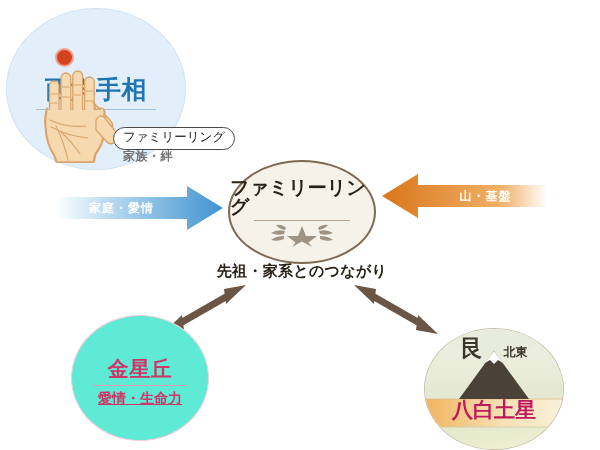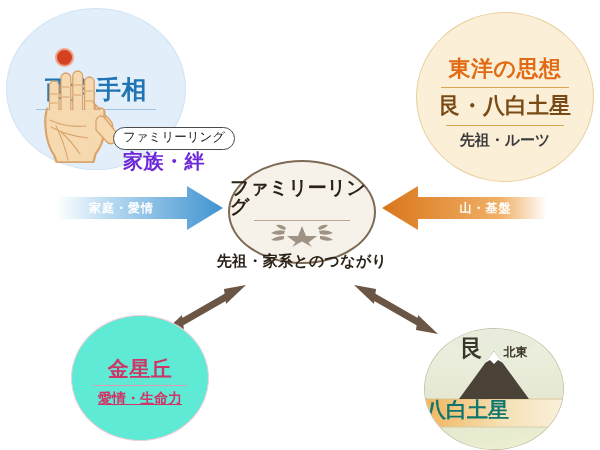--- a/index.html
+++ b/index.html
@@ -29,39 +29,39 @@
   
   #palm-marker{position:absolute;left:55px;top:48px;width:19px;height:19px;
      border-radius:50%;background:#d4431f;border:2.5px solid #f0a18c;
      box-sizing:border-box;}
 
   
   #ring-callout{position:absolute;left:113px;top:127px;
      padding:2px 9px 3px;border:1.4px solid #4a4a4a;border-radius:13px;
      background:#fff;font-size:12.5px;color:#1b1b1b;white-space:nowrap;
      line-height:1.25;}
-  #ring-sub{position:absolute;left:123px;top:148px;font-size:20px;
-     color:#6d28d9;font-weight:bold;white-space:nowrap;letter-spacing:.5px;}
+  #ring-sub{position:absolute;left:123px;top:148px;font-size:12px;
+     color:#737373;font-weight:bold;white-space:nowrap;letter-spacing:.5px;}
 
   
   #east{left:416px;top:12px;width:178px;height:170px;
         background:#fbefd7;border:1px solid #e8cf9d;}
   #east .title{color:#e06b14;font-size:22px;margin-top:10px;}
   #east .rule{background:#d9a850;width:128px;margin-top:7px;}
   #east .mid{color:#7a4a16;font-size:22px;font-weight:bold;line-height:1;margin:2px 0;}
   #east .rule2{height:1px;background:#d9a850;width:118px;margin:6px 0 6px;}
   #east .sub{color:#3b3b3b;font-size:15px;font-weight:bold;}
 
   
   #centre{left:228px;top:160px;width:148px;height:104px;
     background:#f7f2e9;border:2.5px solid #7d6a55;}
   #centre .title{color:#2a2117;font-size:19px;font-weight:bold;letter-spacing:0;}
   #centre .rule{background:#b9a792;width:96px;margin:4px 0 0;}
   #emblem{margin-top:2px;}
-  #centre-caption{position:absolute;left:196px;top:252px;width:212px;
+  #centre-caption{position:absolute;left:196px;top:262px;width:212px;
     text-align:center;font-size:15px;font-weight:bold;color:#2a2117;
     letter-spacing:.3px;}
 
   
   #venus{left:71px;top:315px;width:138px;height:126px;
          background:#5eead4;border:1px solid #f5cdd8;}
   #venus .title{color:#cf3566;font-size:21px;margin-top:6px;}
   #venus .rule{background:#e498b1;width:94px;margin-top:6px;}
   #venus .sub{color:#cf3566;font-size:14px;font-weight:bold;text-decoration:underline;}
 
@@ -69,21 +69,21 @@
   #earth{left:424px;top:328px;width:140px;height:122px;
          border:1px solid #c9c2a8;overflow:hidden;background:#eef0e0;}
   #earth-inner{position:absolute;inset:0;}
 
   
   .harrow{position:absolute;height:44px;}
   .harrow .lbl{position:absolute;top:0;bottom:0;display:flex;align-items:center;
     justify-content:center;left:0;right:0;font-size:12px;font-weight:bold;
     color:#ffffff;letter-spacing:1px;}
   #arrow-left{left:56px;top:186px;width:167px;}
-  #arrow-right{left:382px;top:186px;width:165px;text-align:right;}
+  #arrow-right{left:382px;top:174px;width:165px;text-align:right;}
 
   
   .diag{position:absolute;}
 
   svg{display:block;overflow:visible;}
 </style>
 </head>
 <body>
 
 <div id="stage">
@@ -131,27 +131,20 @@
         <path d="M50 21 h6.5"></path>
           <path d="M50 31 h6.5"></path>
       </g>
     </svg>
   </div>
   <div id="palm-marker"></div>
 
   <div id="ring-callout">ファミリーリング</div>
   <div id="ring-sub">家族・絆</div>
 
-  <div class="node" id="east">
-    <div class="title">東洋の思想</div>
-    <div class="rule"></div>
-    <div class="mid">艮・八白土星</div>
-    <div class="rule2"></div>
-    <div class="sub">先祖・ルーツ</div>
-  </div>
 
   <div class="harrow" id="arrow-left">
     <svg width="167" height="44" viewBox="0 0 167 44">
       <defs>
         <linearGradient id="gblue" x1="0" y1="0" x2="1" y2="0">
           <stop offset="0" stop-color="#ffffff"></stop>
           <stop offset="0.30" stop-color="#bcdcf2"></stop>
           <stop offset="1" stop-color="#3f93cf"></stop>
         </linearGradient>
       </defs>
@@ -258,18 +251,18 @@
         <path d="M69 22 L78 34 L73 31 L69 35 L65 31 L60 34 Z" fill="#ffffff"></path>
       </svg>
     </div>
 
     <div style="position:absolute;left:0;right:0;top:8px;display:flex;
                 align-items:flex-end;justify-content:center;gap:3px;">
       <span style="font-size:23px;font-weight:bold;color:#3b352a;line-height:1;">艮</span>
       <span style="font-size:12px;font-weight:bold;color:#3b352a;line-height:1;padding-bottom:2px;margin-left:17px;">北東</span>
     </div>
 
-    <div style="position:absolute;left:0;right:0;top:70px;text-align:left;
-                font-size:21px;font-weight:bold;color:#0f766e;line-height:1;">八白土星</div>
+    <div style="position:absolute;left:0;right:0;top:70px;text-align:center;
+                font-size:21px;font-weight:bold;color:#be185d;line-height:1;">八白土星</div>
 
   </div>
 
 </div>
 
 </body></html>

